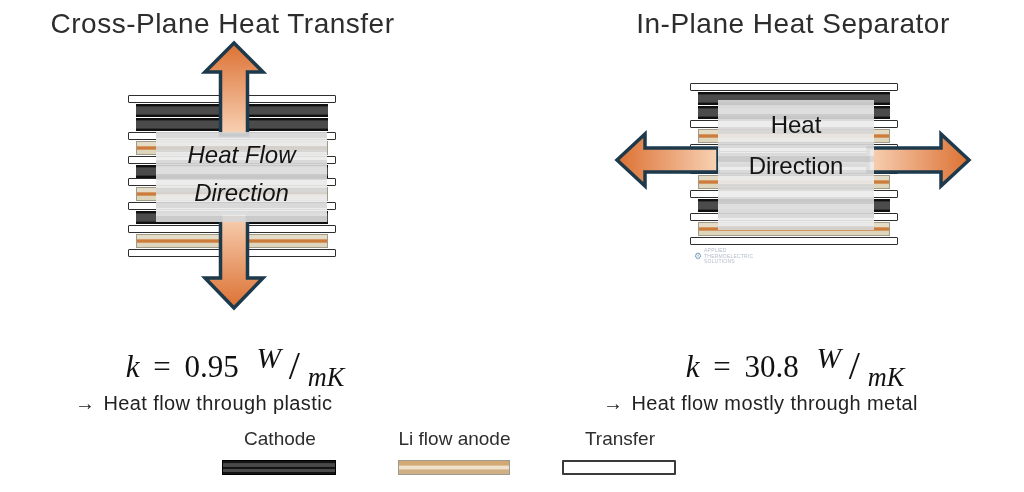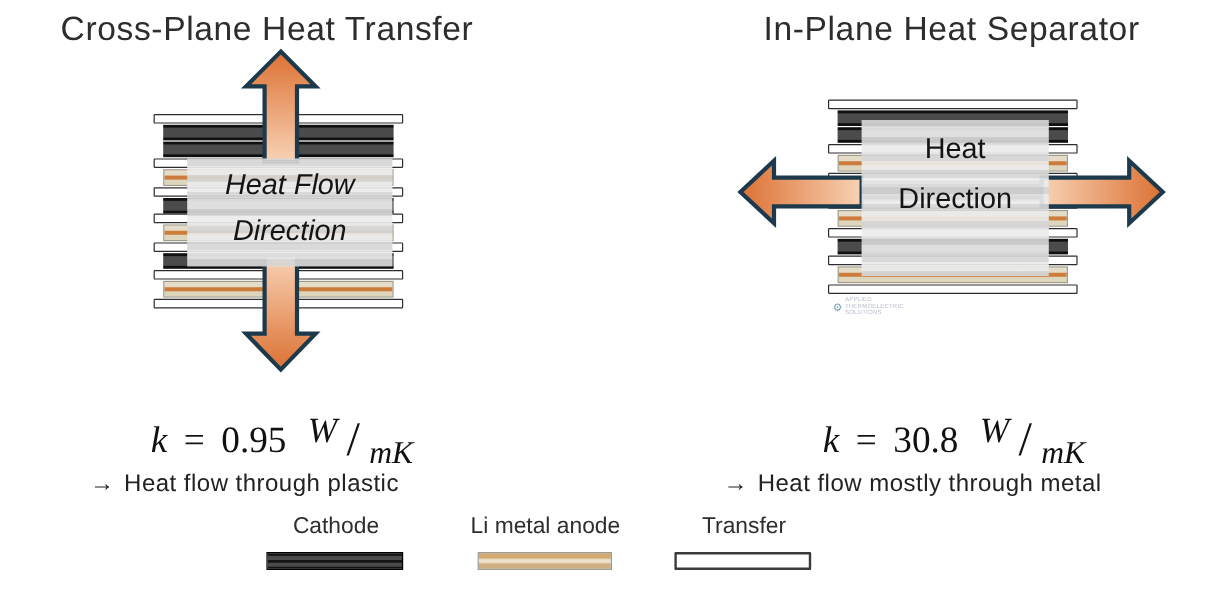--- a/index.html
+++ b/index.html
@@ -222,19 +222,19 @@
   <div id="annotation-left" class="abs annotation">
     <span class="ann-arrow">→</span><span>Heat flow through plastic</span>
   </div>
   <div id="annotation-right" class="abs annotation">
     <span class="ann-arrow">→</span><span>Heat flow mostly through metal</span>
   </div>
 
   <div id="legend-label-cathode" class="abs legend-label">Cathode</div>
   <div id="legend-bar-cathode" class="abs legend-bar"></div>
 
-  <div id="legend-label-anode" class="abs legend-label">Li metal anode</div>
+  <div id="legend-label-anode" class="abs legend-label">Li flow anode</div>
   <div id="legend-bar-anode" class="abs legend-bar"></div>
 
   <div id="legend-label-separator" class="abs legend-label">Transfer</div>
   <div id="legend-bar-separator" class="abs legend-bar"></div>
 
 </div>
 
 </body></html>

